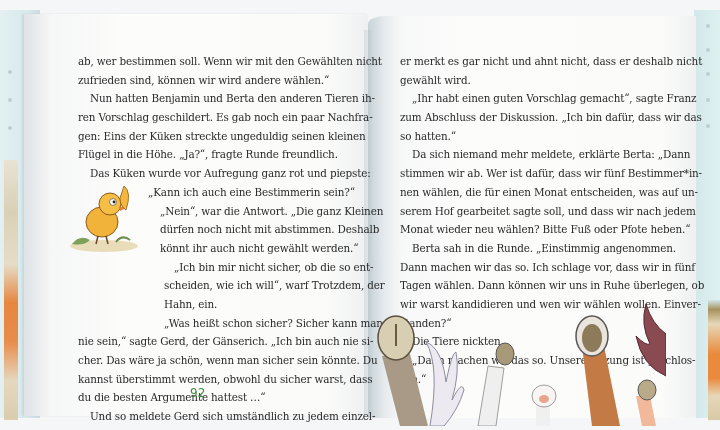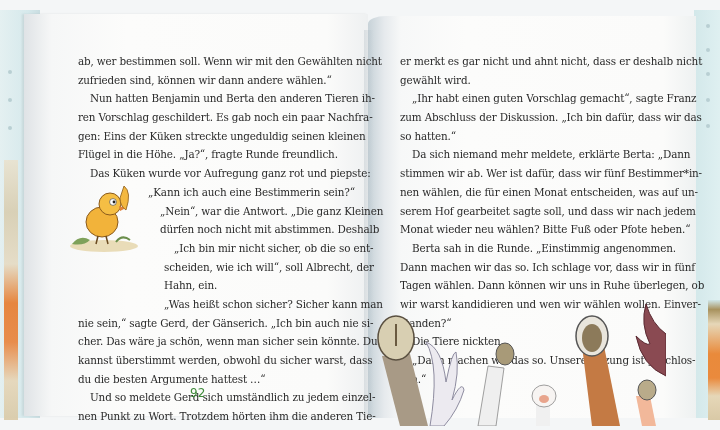--- a/index.html
+++ b/index.html
@@ -83,31 +83,32 @@
   <span class="mark" style="left:12px;top:114px"></span>
   <div class="strip"></div>
 </div>
 
 <div class="page page-left"></div>
 <div class="page page-right"></div>
 <div class="spine-shadow"></div>
 
 <div class="text-block text-left" id="left-text">
     <div class="line">ab, wer bestimmen soll. Wenn wir mit den Gewählten nicht</div>
-    <div class="line last">zufrieden sind, können wir dann andere wählen.“</div>
+    <div class="line last">zufrieden sind, können wir wird andere wählen.“</div>
     <div class="line indent">Nun hatten Benjamin und Berta den anderen Tieren ih-</div>
     <div class="line">ren Vorschlag geschildert. Es gab noch ein paar Nachfra-</div>
     <div class="line">gen: Eins der Küken streckte ungeduldig seinen kleinen</div>
     <div class="line last">Flügel in die Höhe. „Ja?“, fragte Runde freundlich.</div>
     <div class="line indent">Das Küken wurde vor Aufregung ganz rot und piepste:</div>
     <div class="line last inset1">„Kann ich auch eine Bestimmerin sein?“</div>
     <div class="line inset2">„Nein“, war die Antwort. „Die ganz Kleinen</div>
     <div class="line inset2">dürfen noch nicht mit abstimmen. Deshalb</div>
+    <div class="line last inset2">könnt ihr auch nicht gewählt werden.“</div>
     <div class="line inset4">„Ich bin mir nicht sicher, ob die so ent-</div>
-    <div class="line inset3">scheiden, wie ich will“, soll Albrecht, der</div>
+    <div class="line inset3">scheiden, wie ich will“, warf Trotzdem, der</div>
     <div class="line last inset3">Hahn, ein.</div>
     <div class="line inset3">„Was heißt schon sicher? Sicher kann man</div>
     <div class="line">nie sein,“ sagte Gerd, der Gänserich. „Ich bin auch nie si-</div>
     <div class="line">cher. Das wäre ja schön, wenn man sicher sein könnte. Du</div>
     <div class="line">kannst überstimmt werden, obwohl du sicher warst, dass</div>
     <div class="line last">du die besten Argumente hattest …“</div>
     <div class="line indent">Und so meldete Gerd sich umständlich zu jedem einzel-</div>
     <div class="line">nen Punkt zu Wort. Trotzdem hörten ihm die anderen Tie-</div>
   </div>
 <div class="text-block text-right" id="right-text">

